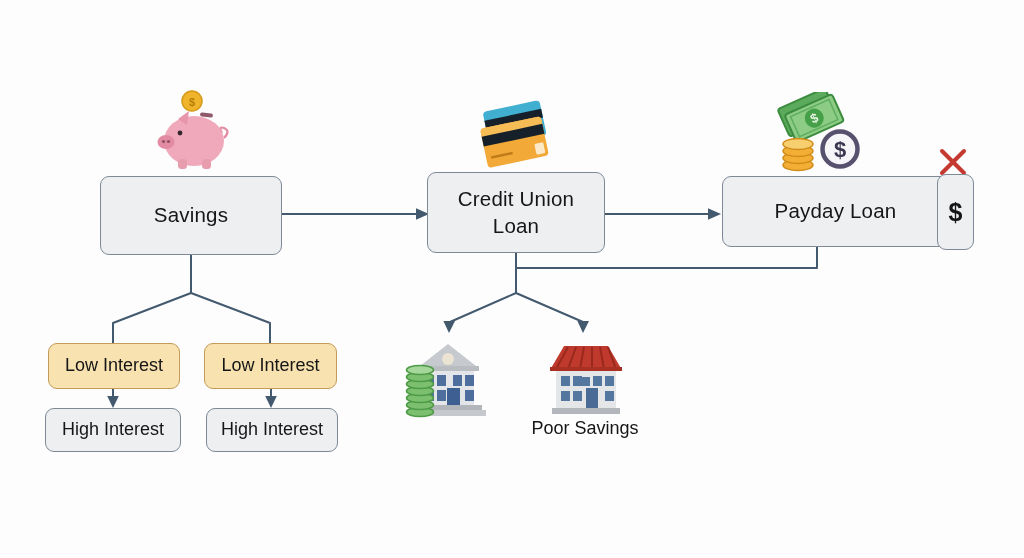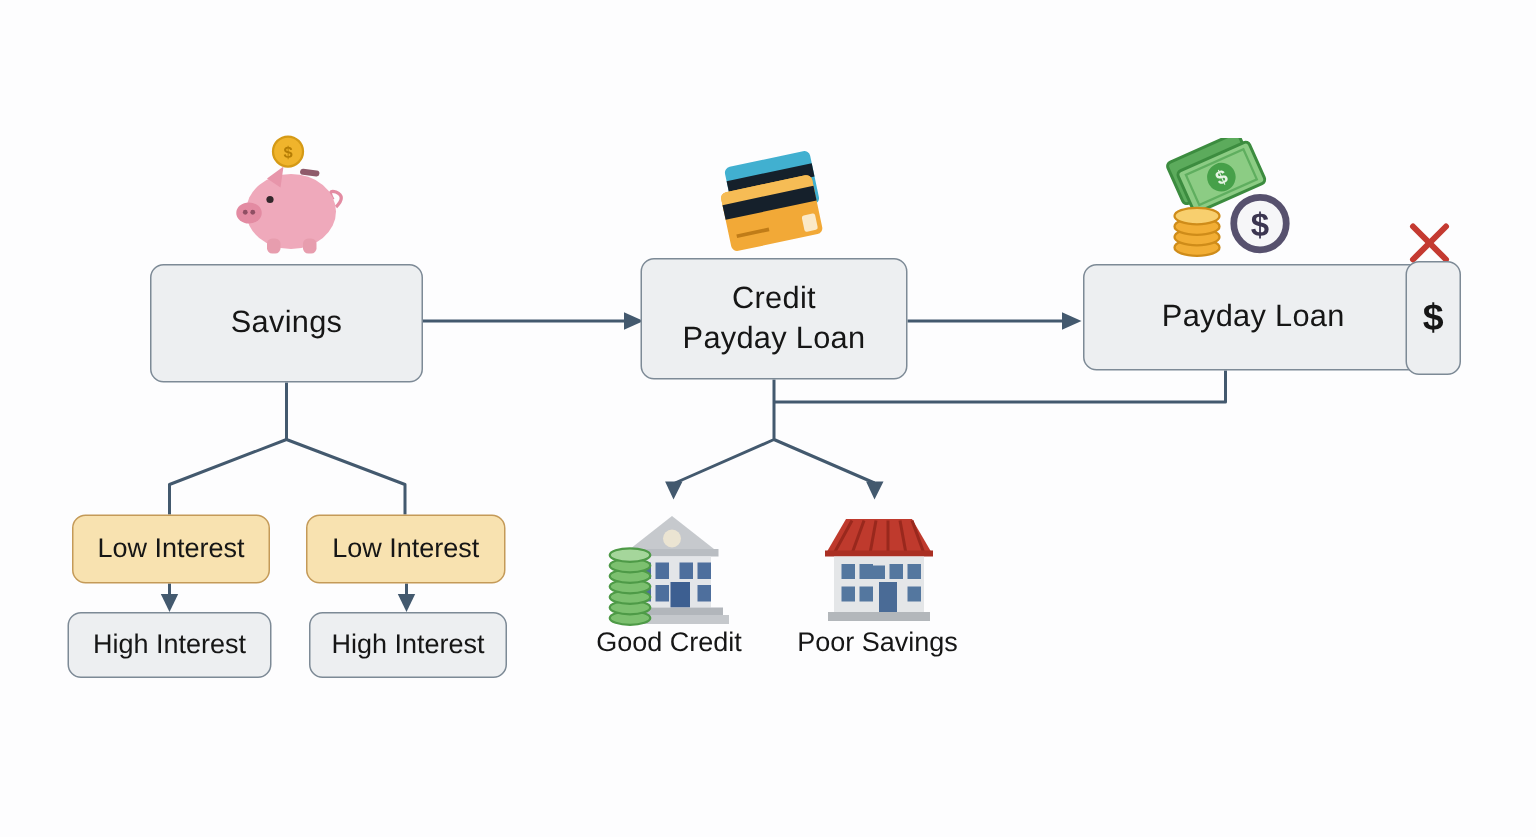--- a/index.html
+++ b/index.html
@@ -143,21 +143,21 @@
     <rect x="61" y="55" width="9" height="10" fill="#54779f"></rect>
     <rect x="42" y="52" width="12" height="20" fill="#4a6b96"></rect>
     <rect x="8" y="72" width="68" height="6" fill="#b3b7bb"></rect>
   </svg>
 
   <div class="node big" style="left:100px;top:176px;width:182px;height:79px">
     <span class="wrap">Savings</span>
   </div>
 
   <div class="node big" style="left:427px;top:172px;width:178px;height:81px">
-    <span class="wrap cu-label">Credit Payday Loan</span>
+    <span class="wrap cu-label">Credit Union Loan</span>
   </div>
 
   <div class="node big" style="left:722px;top:176px;width:227px;height:71px">
     <span class="wrap">Payday Loan</span>
   </div>
 
   <div class="node big" style="left:937px;top:174px;width:37px;height:76px">
     <span class="wrap dollar-label">$</span>
   </div>
 
@@ -170,16 +170,15 @@
   </div>
 
   <div class="node small" style="left:45px;top:408px;width:136px;height:44px">
     <span class="wrap">High Interest</span>
   </div>
 
   <div class="node small" style="left:206px;top:408px;width:132px;height:44px">
     <span class="wrap">High Interest</span>
   </div>
 
-  <div class="caption" style="left:381px;top:418px">Good Credit</div>
   <div class="caption" style="left:520px;top:418px">Poor Savings</div>
 
 </div>
 
 </body></html>

